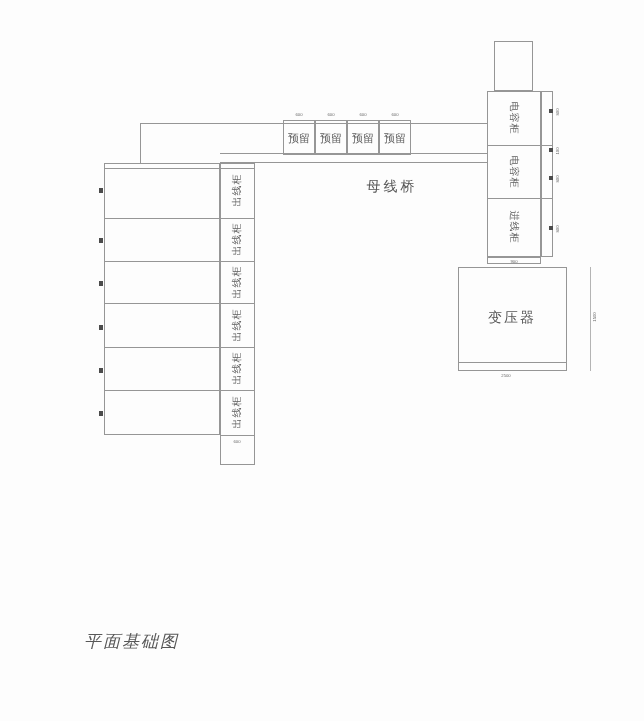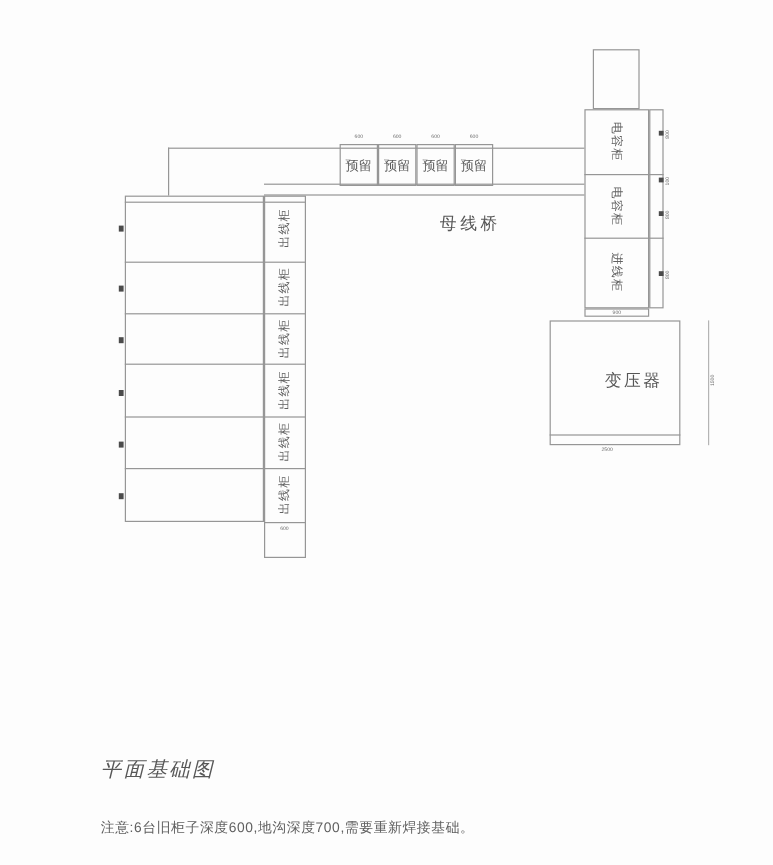--- a/index.html
+++ b/index.html
@@ -113,23 +113,22 @@
   <div class="dim v" style="left:557px;top:112px;">800</div>
   <div class="dim v" style="left:557px;top:151px;">100</div>
   <div class="dim v" style="left:557px;top:179px;">800</div>
   <div class="dim v" style="left:557px;top:229px;">800</div>
 
   <div class="rect" style="left:487px;top:257px;width:54px;height:7px;"></div>
   <div class="dim" style="left:514px;top:258px;">900</div>
 
   <div class="rect" style="left:458px;top:267px;width:109px;height:104px;"></div>
   <div class="hline" style="left:458px;top:362px;width:109px;"></div>
-  <div class="biglabel" style="left:528px;top:318px;letter-spacing:2px;text-align:center;">变压器</div>
+  <div class="biglabel" style="left:512px;top:318px;letter-spacing:2px;text-align:center;">变压器</div>
 
   <div class="dim" style="left:506px;top:372px;">2500</div>
 
   <div class="vline light" style="left:590px;top:267px;height:104px;"></div>
   <div class="dim v" style="left:594px;top:317px;">1500</div>
 
   <div class="title" style="left:84px;top:630px;">平面基础图</div>
-  <div class="note" style="left:84px;top:682px;">注意:6台旧柜子深度600,地沟深度700,需要重新焊接基础。</div>
 
 </div>
 
 </body></html>

